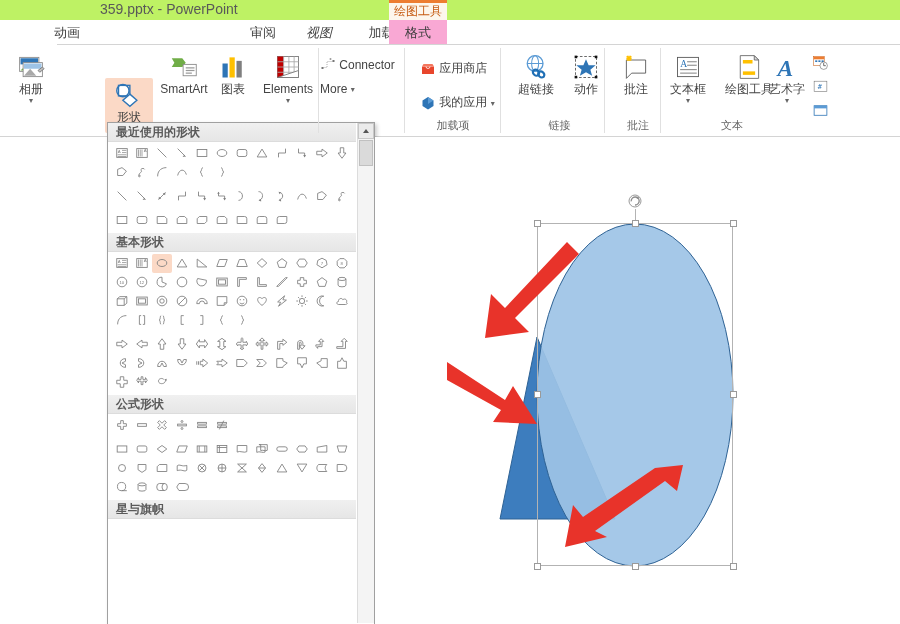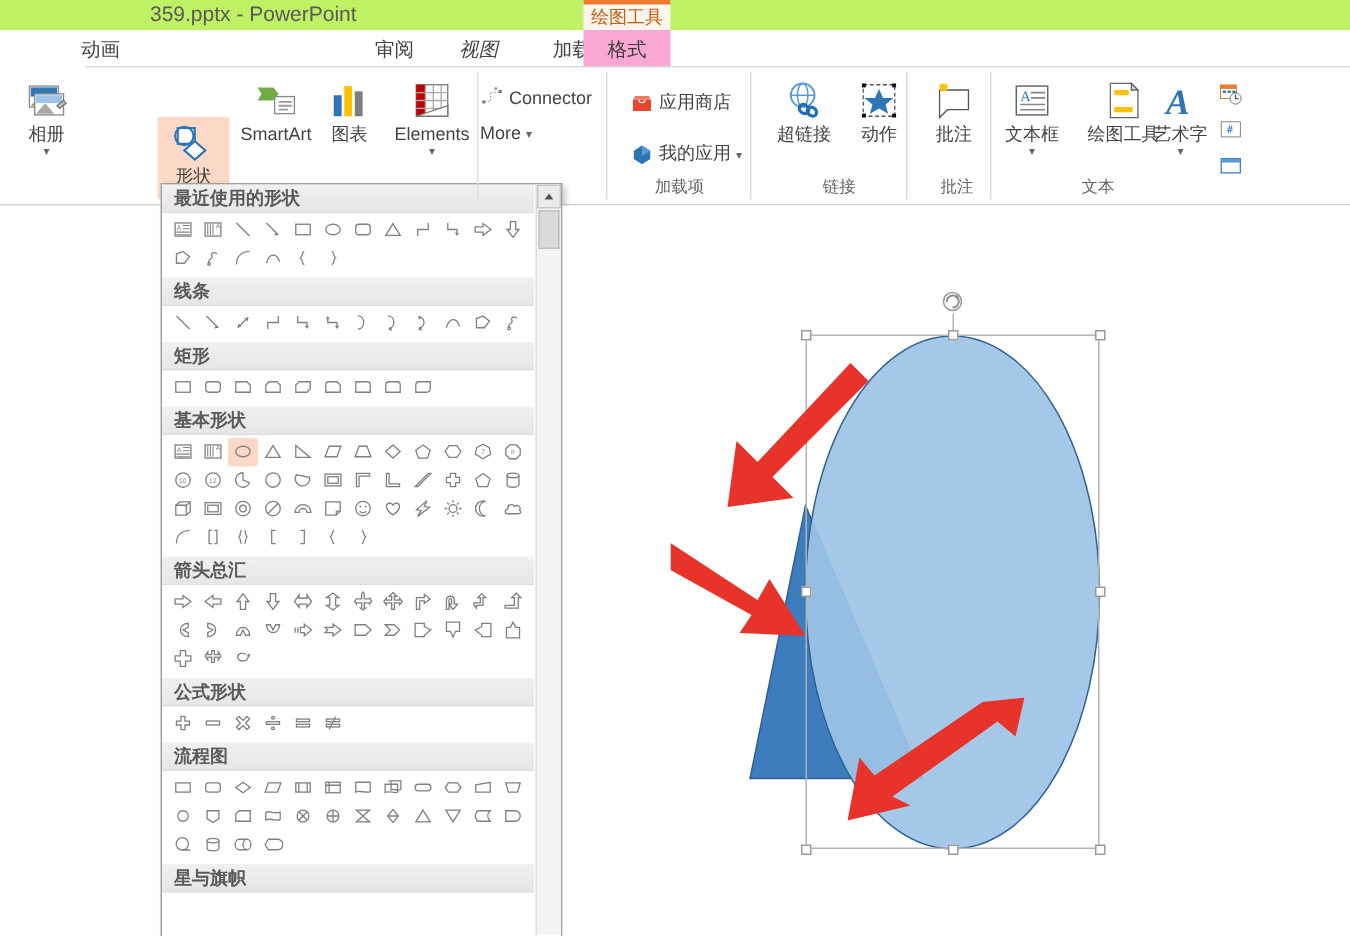--- a/index.html
+++ b/index.html
@@ -295,21 +295,20 @@
             </svg></div><div class="gcell"><svg width="14" height="14" viewBox="0 0 16 16">
               <path d="M3 13 C3 5 9 3 13 3" fill="none" stroke="#808080" stroke-width="1"></path>
             </svg></div><div class="gcell"><svg width="14" height="14" viewBox="0 0 16 16">
               <path d="M3 12 C5 4 11 4 13 11" fill="none" stroke="#808080" stroke-width="1"></path>
             </svg></div><div class="gcell"><svg width="14" height="14" viewBox="0 0 16 16">
               <path d="M9 3 C7 3 8 7 6 8 C8 9 7 13 9 13" fill="none" stroke="#808080" stroke-width="1"></path>
             </svg></div><div class="gcell"><svg width="14" height="14" viewBox="0 0 16 16">
               <path d="M7 3 C9 3 8 7 10 8 C8 9 9 13 7 13" fill="none" stroke="#808080" stroke-width="1"></path>
             </svg></div></div>
       </div>
-      <div class="gal-head">线条</div>
       <div class="gal-rowset">
         <div class="gal-row"><div class="gcell"><svg width="14" height="14" viewBox="0 0 16 16">
               <line x1="3" y1="3" x2="13" y2="13" stroke="#808080" stroke-width="1"></line>
             </svg></div><div class="gcell"><svg width="14" height="14" viewBox="0 0 16 16">
               <line x1="3" y1="3" x2="12" y2="12" stroke="#808080" stroke-width="1"></line>
               <path d="M12 12 l-3.4 0.6 l2 -2.6 z" fill="#808080"></path>
             </svg></div><div class="gcell"><svg width="14" height="14" viewBox="0 0 16 16">
               <line x1="4" y1="12" x2="12" y2="4" stroke="#808080"></line>
               <path d="M4 12 l0.5 -3.2 l2.6 2 z" fill="#808080"></path>
               <path d="M12 4 l-0.5 3.2 l-2.6 -2 z" fill="#808080"></path>
@@ -333,21 +332,20 @@
               <path d="M4 13 l2.8 -1.4 l0.2 2.8 z" fill="#808080"></path>
             </svg></div><div class="gcell"><svg width="14" height="14" viewBox="0 0 16 16">
               <path d="M3 12 C5 4 11 4 13 11" fill="none" stroke="#808080" stroke-width="1"></path>
             </svg></div><div class="gcell"><svg width="14" height="14" viewBox="0 0 16 16">
               <path d="M3 12 L3 5 L8 3 L13 7 L9 12 Z" fill="none" stroke="#808080" stroke-width="1"></path>
             </svg></div><div class="gcell"><svg width="14" height="14" viewBox="0 0 16 16">
               <path d="M5 12 C3 9 9 9 7 6 C6 4 10 3 11 5" fill="none" stroke="#808080" stroke-width="1"></path>
               <circle cx="5" cy="12.5" r="1" fill="none" stroke="#808080" stroke-width="1"></circle>
             </svg></div></div>
       </div>
-      <div class="gal-head">矩形</div>
       <div class="gal-rowset">
         <div class="gal-row"><div class="gcell"><svg width="14" height="14" viewBox="0 0 16 16">
               <rect x="2.5" y="4" width="11" height="8" fill="none" stroke="#808080" stroke-width="1"></rect>
             </svg></div><div class="gcell"><svg width="14" height="14" viewBox="0 0 16 16">
               <rect x="2.5" y="4" width="11" height="8" rx="2.2" fill="none" stroke="#808080" stroke-width="1"></rect>
             </svg></div><div class="gcell"><svg width="14" height="14" viewBox="0 0 16 16">
               <path d="M2.5 4 L11 4 L13.5 6.5 L13.5 12 L2.5 12 Z" fill="none" stroke="#808080" stroke-width="1"></path>
             </svg></div><div class="gcell"><svg width="14" height="14" viewBox="0 0 16 16">
               <path d="M5 4 L11 4 L13.5 6.5 L13.5 12 L2.5 12 L2.5 6.5 Z" fill="none" stroke="#808080" stroke-width="1"></path>
             </svg></div><div class="gcell"><svg width="14" height="14" viewBox="0 0 16 16">
@@ -488,21 +486,20 @@
             </svg></div><div class="gcell"><svg width="14" height="14" viewBox="0 0 16 16">
               <path d="M10 3 L7 3 L7 13 L10 13" fill="none" stroke="#808080" stroke-width="1"></path>
             </svg></div><div class="gcell"><svg width="14" height="14" viewBox="0 0 16 16">
               <path d="M6 3 L9 3 L9 13 L6 13" fill="none" stroke="#808080" stroke-width="1"></path>
             </svg></div><div class="gcell"><svg width="14" height="14" viewBox="0 0 16 16">
               <path d="M9 3 C7 3 8 7 6 8 C8 9 7 13 9 13" fill="none" stroke="#808080" stroke-width="1"></path>
             </svg></div><div class="gcell"><svg width="14" height="14" viewBox="0 0 16 16">
               <path d="M7 3 C9 3 8 7 10 8 C8 9 9 13 7 13" fill="none" stroke="#808080" stroke-width="1"></path>
             </svg></div></div>
       </div>
-      <div class="gal-head">箭头总汇</div>
       <div class="gal-rowset">
         <div class="gal-row"><div class="gcell"><svg width="14" height="14" viewBox="0 0 16 16">
               <path d="M2 6 L8 6 L8 3.5 L14 8 L8 12.5 L8 10 L2 10 Z" fill="none" stroke="#808080" stroke-width="1"></path>
             </svg></div><div class="gcell"><svg width="14" height="14" viewBox="0 0 16 16">
               <path d="M14 6 L8 6 L8 3.5 L2 8 L8 12.5 L8 10 L14 10 Z" fill="none" stroke="#808080" stroke-width="1"></path>
             </svg></div><div class="gcell"><svg width="14" height="14" viewBox="0 0 16 16">
               <path d="M6 14 L6 8 L3.5 8 L8 2 L12.5 8 L10 8 L10 14 Z" fill="none" stroke="#808080" stroke-width="1"></path>
             </svg></div><div class="gcell"><svg width="14" height="14" viewBox="0 0 16 16">
               <path d="M6 2 L6 8 L3.5 8 L8 14 L12.5 8 L10 8 L10 2 Z" fill="none" stroke="#808080" stroke-width="1"></path>
             </svg></div><div class="gcell"><svg width="14" height="14" viewBox="0 0 16 16">
@@ -572,21 +569,20 @@
               <circle cx="8" cy="12" r="1.1" fill="none" stroke="#808080" stroke-width="1"></circle>
             </svg></div><div class="gcell"><svg width="14" height="14" viewBox="0 0 16 16">
               <rect x="3" y="5" width="10" height="2" fill="none" stroke="#808080" stroke-width="1"></rect>
               <rect x="3" y="9" width="10" height="2" fill="none" stroke="#808080" stroke-width="1"></rect>
             </svg></div><div class="gcell"><svg width="14" height="14" viewBox="0 0 16 16">
               <rect x="3" y="5" width="10" height="2" fill="none" stroke="#808080" stroke-width="1"></rect>
               <rect x="3" y="9" width="10" height="2" fill="none" stroke="#808080" stroke-width="1"></rect>
               <line x1="10" y1="3" x2="5" y2="13" stroke="#808080"></line>
             </svg></div></div>
       </div>
-      <div class="gal-head">流程图</div>
       <div class="gal-rowset">
         <div class="gal-row"><div class="gcell"><svg width="14" height="14" viewBox="0 0 16 16">
               <rect x="2.5" y="4.5" width="11" height="7" fill="none" stroke="#808080" stroke-width="1"></rect>
             </svg></div><div class="gcell"><svg width="14" height="14" viewBox="0 0 16 16">
               <rect x="2.5" y="4.5" width="11" height="7" rx="2" fill="none" stroke="#808080" stroke-width="1"></rect>
             </svg></div><div class="gcell"><svg width="14" height="14" viewBox="0 0 16 16">
               <polygon points="8,4 13.5,8 8,12 2.5,8" fill="none" stroke="#808080" stroke-width="1"></polygon>
             </svg></div><div class="gcell"><svg width="14" height="14" viewBox="0 0 16 16">
               <polygon points="4.5,4.5 14,4.5 11.5,11.5 2,11.5" fill="none" stroke="#808080" stroke-width="1"></polygon>
             </svg></div><div class="gcell"><svg width="14" height="14" viewBox="0 0 16 16">

